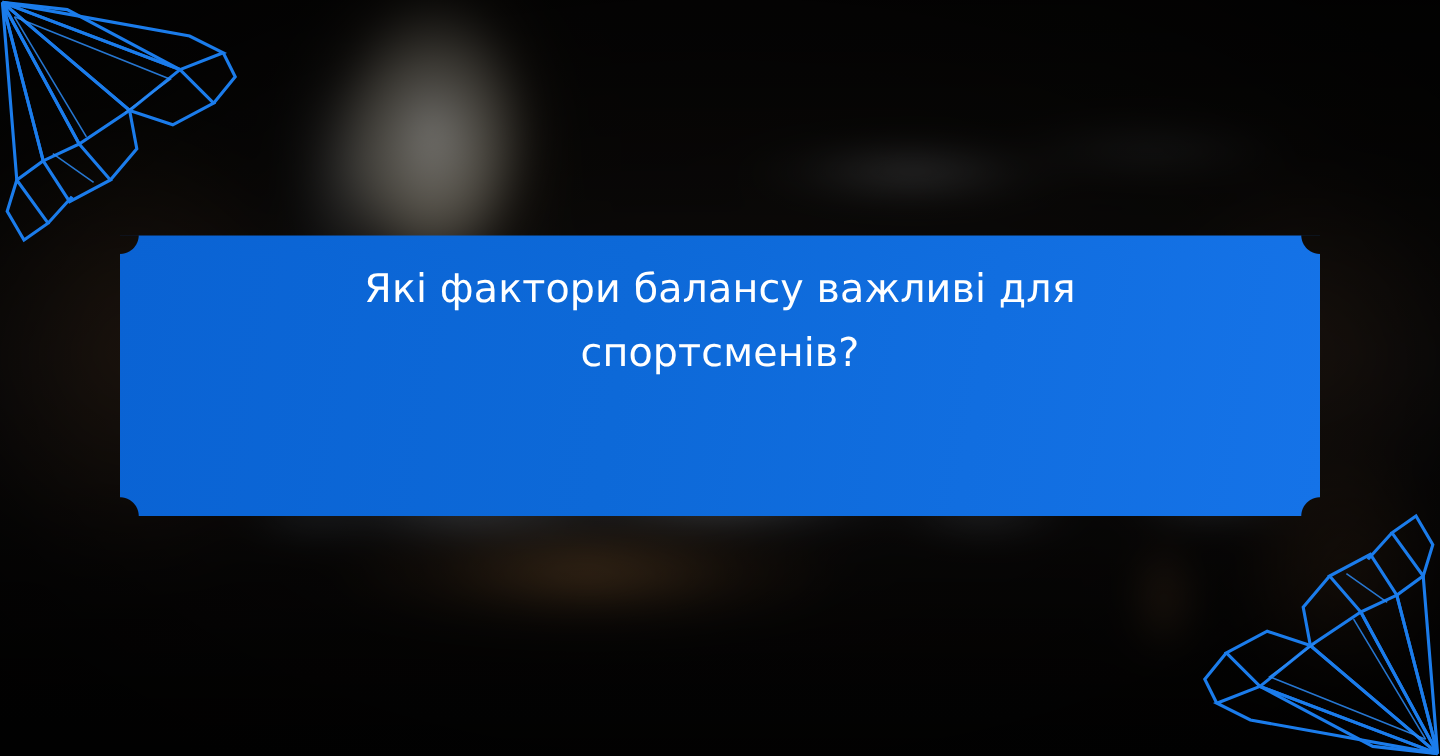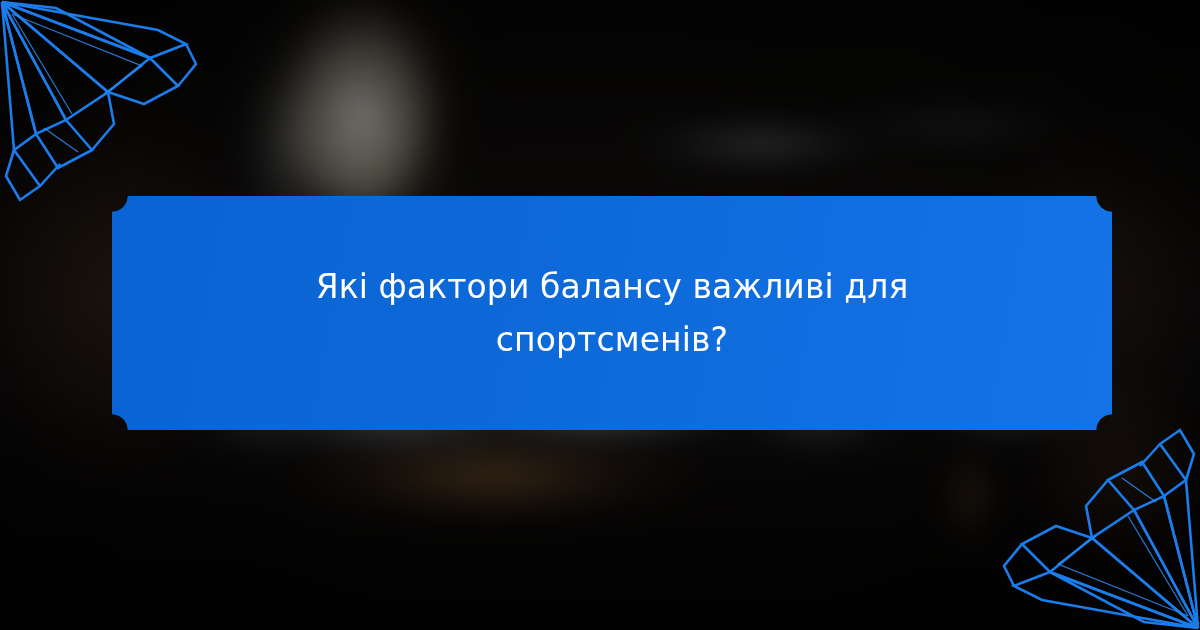--- a/index.html
+++ b/index.html
@@ -66,27 +66,26 @@
     height: 205px;
     pointer-events: none;
   }
   .corner-shard.tl { top: 0; left: 0; }
   .corner-shard.br { bottom: 0; right: 0; transform: rotate(180deg); }
   .corner-shard svg { display: block; width: 100%; height: 100%; }
 
   
   .card {
     position: absolute;
-    left: 112px;
+    left: 100px;
     top: 196px;
     width: 1000px;
     height: 234px;
     background: linear-gradient(100deg, #0a63d4 0%, #0d69d8 42%, #1573e8 100%);
     display: flex;
-    align-items: center;
     justify-content: center;
     box-sizing: border-box;
     padding: 18px 96px;
     
     -webkit-mask-image:
       radial-gradient(circle 16px at 0 0, rgba(0,0,0,0) 0 15.2px, #000 16px),
       radial-gradient(circle 16px at 100% 0, rgba(0,0,0,0) 0 15.2px, #000 16px),
       radial-gradient(circle 16px at 0 100%, rgba(0,0,0,0) 0 15.2px, #000 16px),
       radial-gradient(circle 16px at 100% 100%, rgba(0,0,0,0) 0 15.2px, #000 16px);
     -webkit-mask-composite: source-in;

